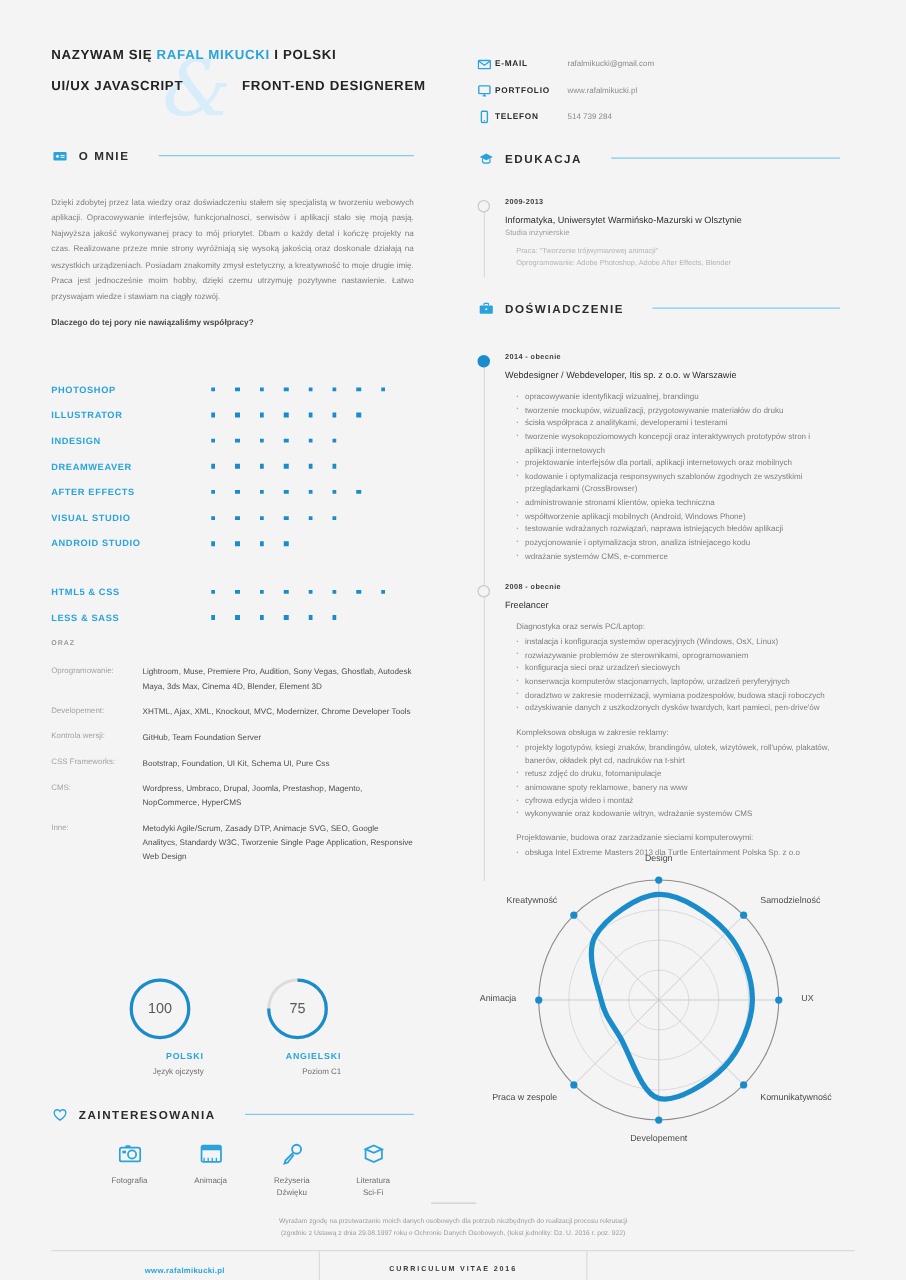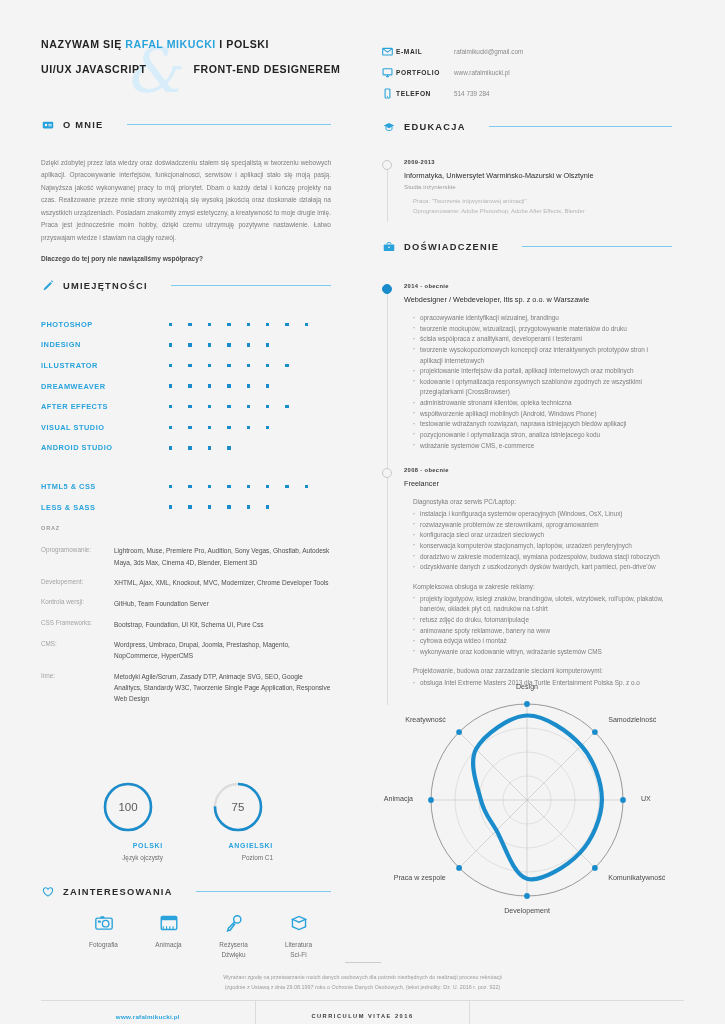--- a/index.html
+++ b/index.html
@@ -180,30 +180,20 @@
         <span class="sh-title">O MNIE</span>
         <span class="sh-rule"></span>
       </div>
       <div style="margin-top:26px;">
         <p class="about-p">Dzięki zdobytej przez lata wiedzy oraz doświadczeniu stałem się specjalistą w tworzeniu webowych aplikacji. Opracowywanie interfejsów, funkcjonalnosci, serwisów i aplikacji stało się moją pasją. Najwyższa jakość wykonywanej pracy to mój priorytet. Dbam o każdy detal i kończę projekty na czas. Realizowane przeze mnie strony wyróżniają się wysoką jakością oraz doskonale działają na wszystkich urządzeniach. Posiadam znakomity zmysł estetyczny, a kreatywność to moje drugie imię. Praca jest jednocześnie moim hobby, dzięki czemu utrzymuję pozytywne nastawienie.  Łatwo przyswajam wiedze i stawiam na ciągły rozwój.</p>
         <p class="about-q">Dlaczego do tej pory nie nawiązaliśmy współpracy?</p>
       </div>
     </div>
 
     <div style="position:absolute;top:279px;left:0;width:290px;">
-      <div class="sec-head">
-        <span class="sh-icon">
-          <svg width="12" height="12" viewBox="0 0 16 16">
-              <path d="M2 13.6l1.2-3 8-8 1.9 1.9-8 8z" fill="currentColor"></path>
-              <path d="M12 1.3l1.9 1.9 1-1L13 .4z" fill="currentColor"></path>
-            </svg>
-        </span>
-        <span class="sh-title">UMIEJĘTNOŚCI</span>
-        <span class="sh-rule"></span>
-      </div>
       <div id="skills-g1" style="margin-top:22px;">
           <div class="skill-row">
             <span class="skill-name">PHOTOSHOP</span>
             <span class="dots">
               <span class="dot">
                 <i></i>
               </span>
               <span class="dot">
                 <i></i>
               </span>
@@ -221,48 +211,48 @@
               </span>
               <span class="dot">
                 <i></i>
               </span>
               <span class="dot">
                 <i></i>
               </span>
             </span>
           </div>
           <div class="skill-row">
+            <span class="skill-name">ILLUSTRATOR</span>
+            <span class="dots">
+              <span class="dot">
+                <i></i>
+              </span>
+              <span class="dot">
+                <i></i>
+              </span>
+              <span class="dot">
+                <i></i>
+              </span>
+              <span class="dot">
+                <i></i>
+              </span>
+              <span class="dot">
+                <i></i>
+              </span>
+              <span class="dot">
+                <i></i>
+              </span>
+              <span class="dot">
+                <i></i>
+              </span>
+            </span>
+          </div>
+          <div class="skill-row">
             <span class="skill-name">INDESIGN</span>
             <span class="dots">
-              <span class="dot">
-                <i></i>
-              </span>
-              <span class="dot">
-                <i></i>
-              </span>
-              <span class="dot">
-                <i></i>
-              </span>
-              <span class="dot">
-                <i></i>
-              </span>
-              <span class="dot">
-                <i></i>
-              </span>
-              <span class="dot">
-                <i></i>
-              </span>
-            </span>
-          </div>
-          <div class="skill-row">
-            <span class="skill-name">ILLUSTRATOR</span>
-            <span class="dots">
-              <span class="dot">
-                <i></i>
-              </span>
               <span class="dot">
                 <i></i>
               </span>
               <span class="dot">
                 <i></i>
               </span>
               <span class="dot">
                 <i></i>
               </span>
               <span class="dot">

